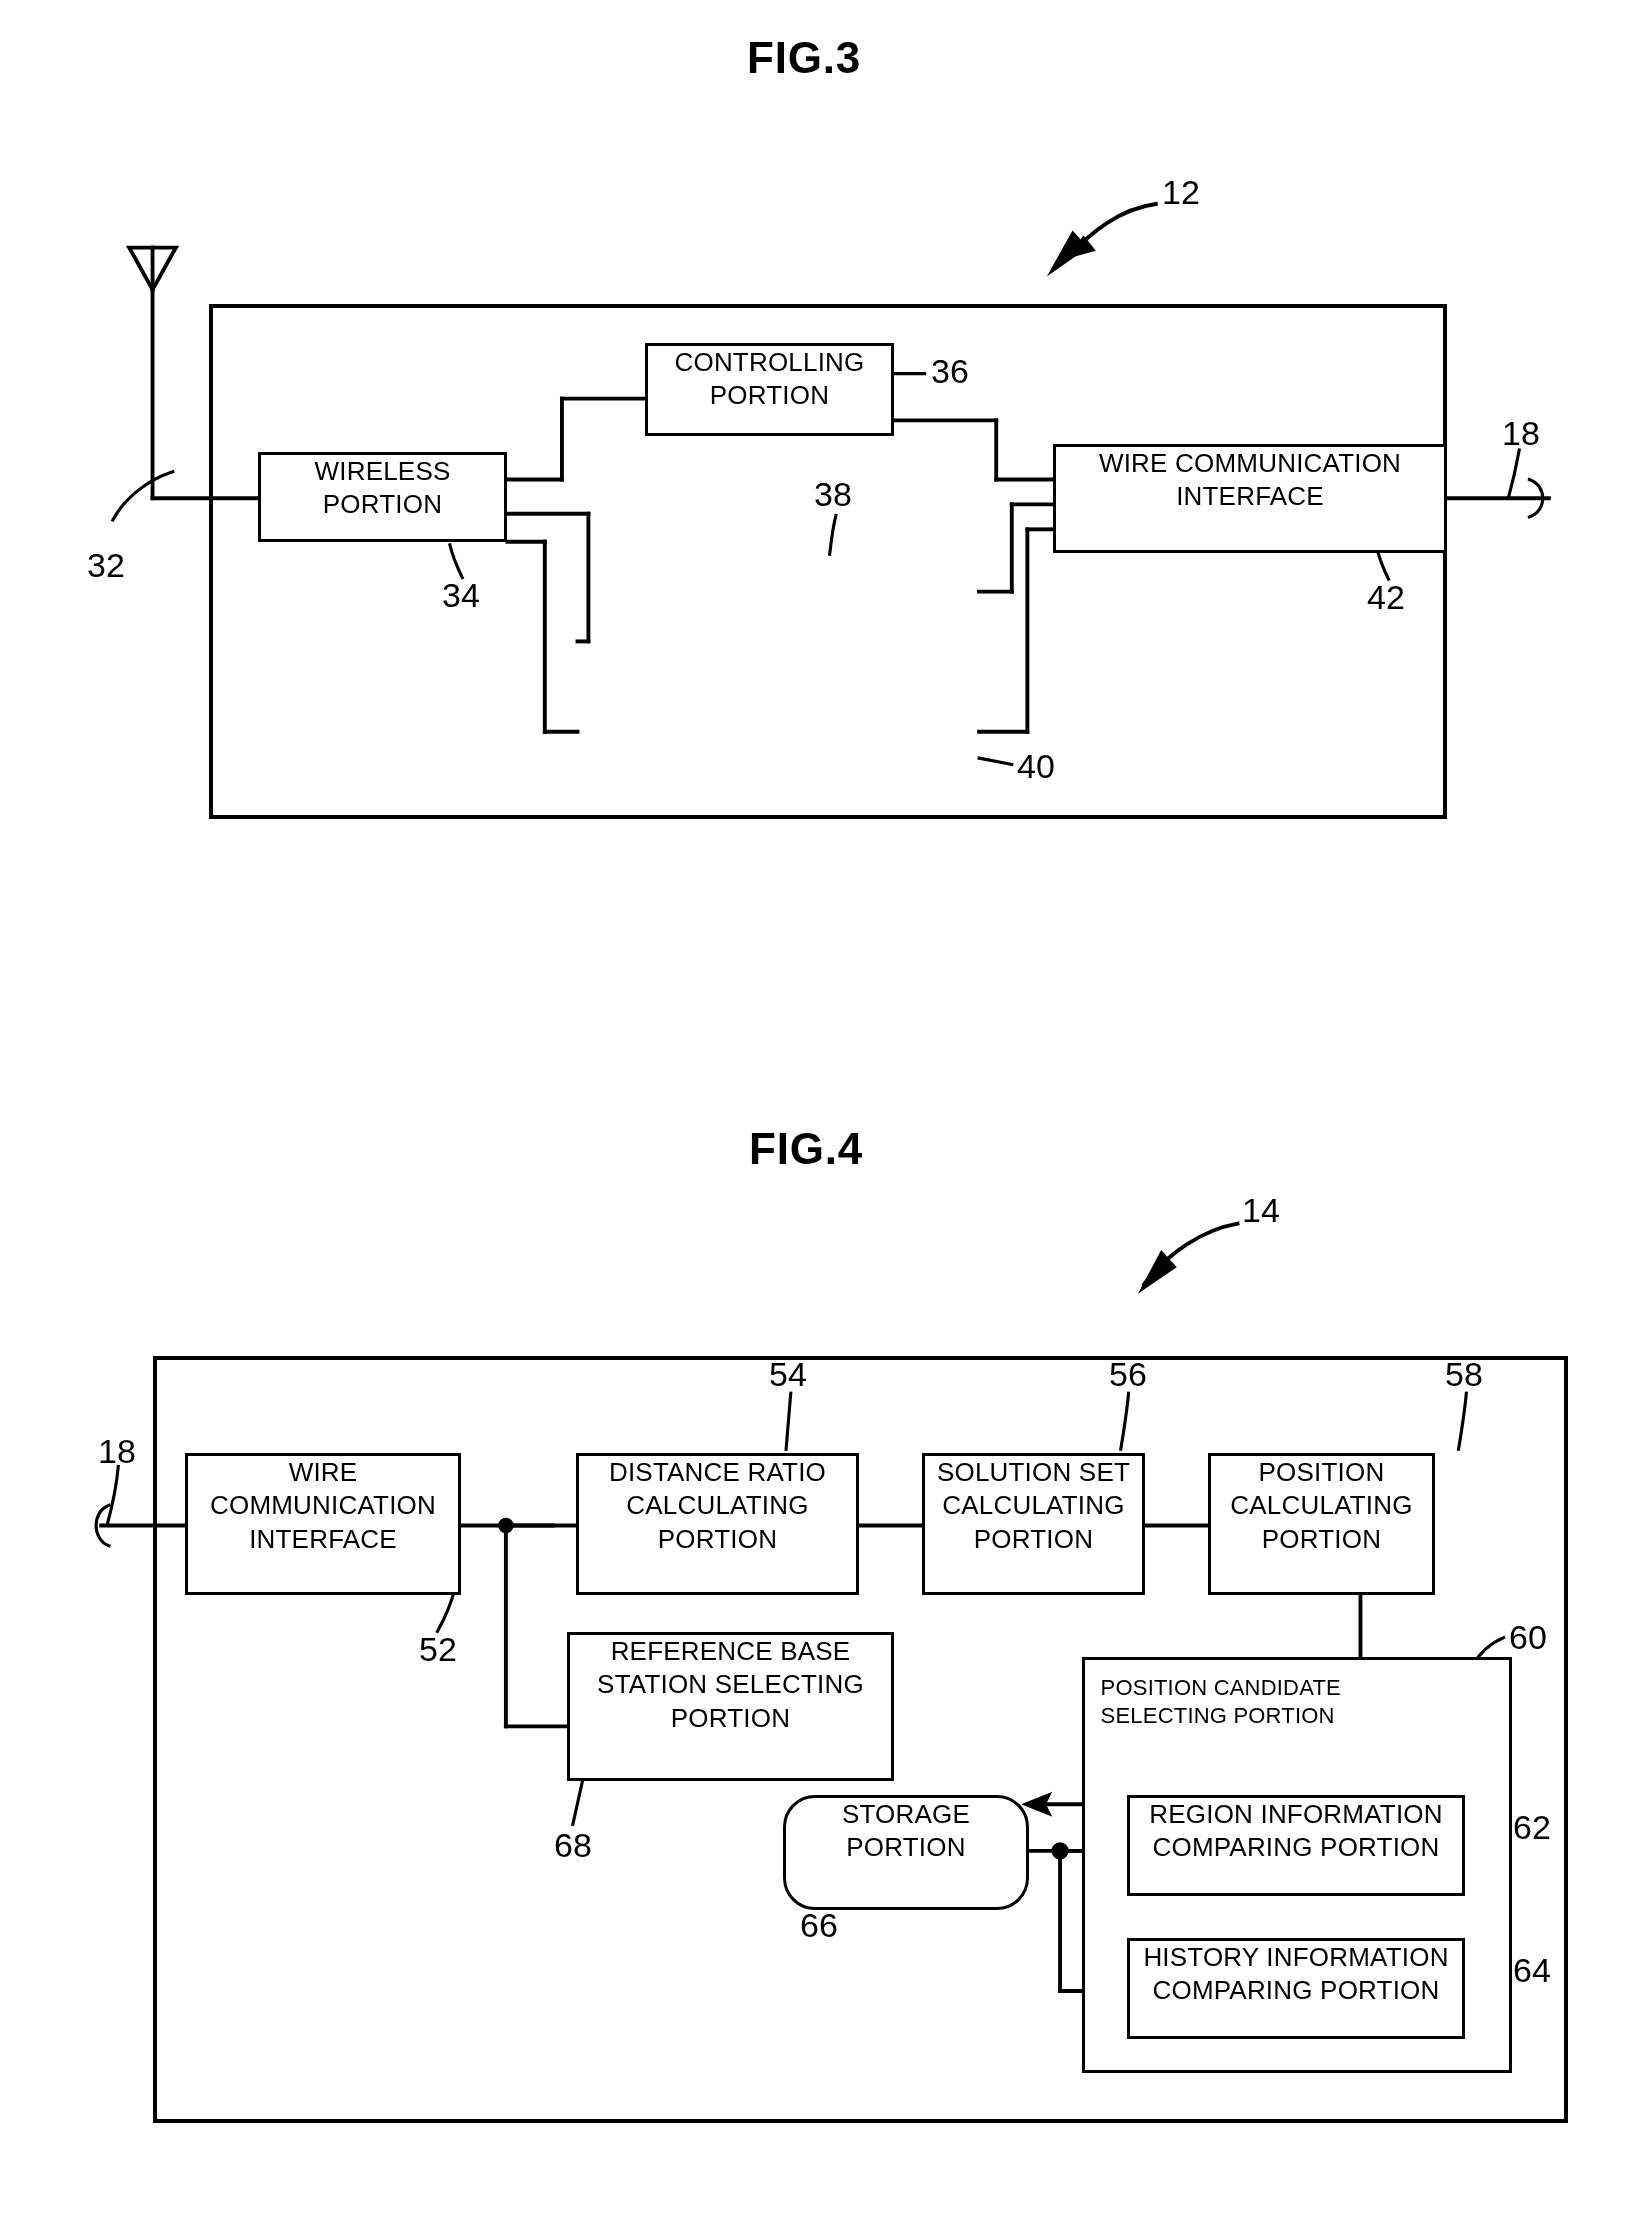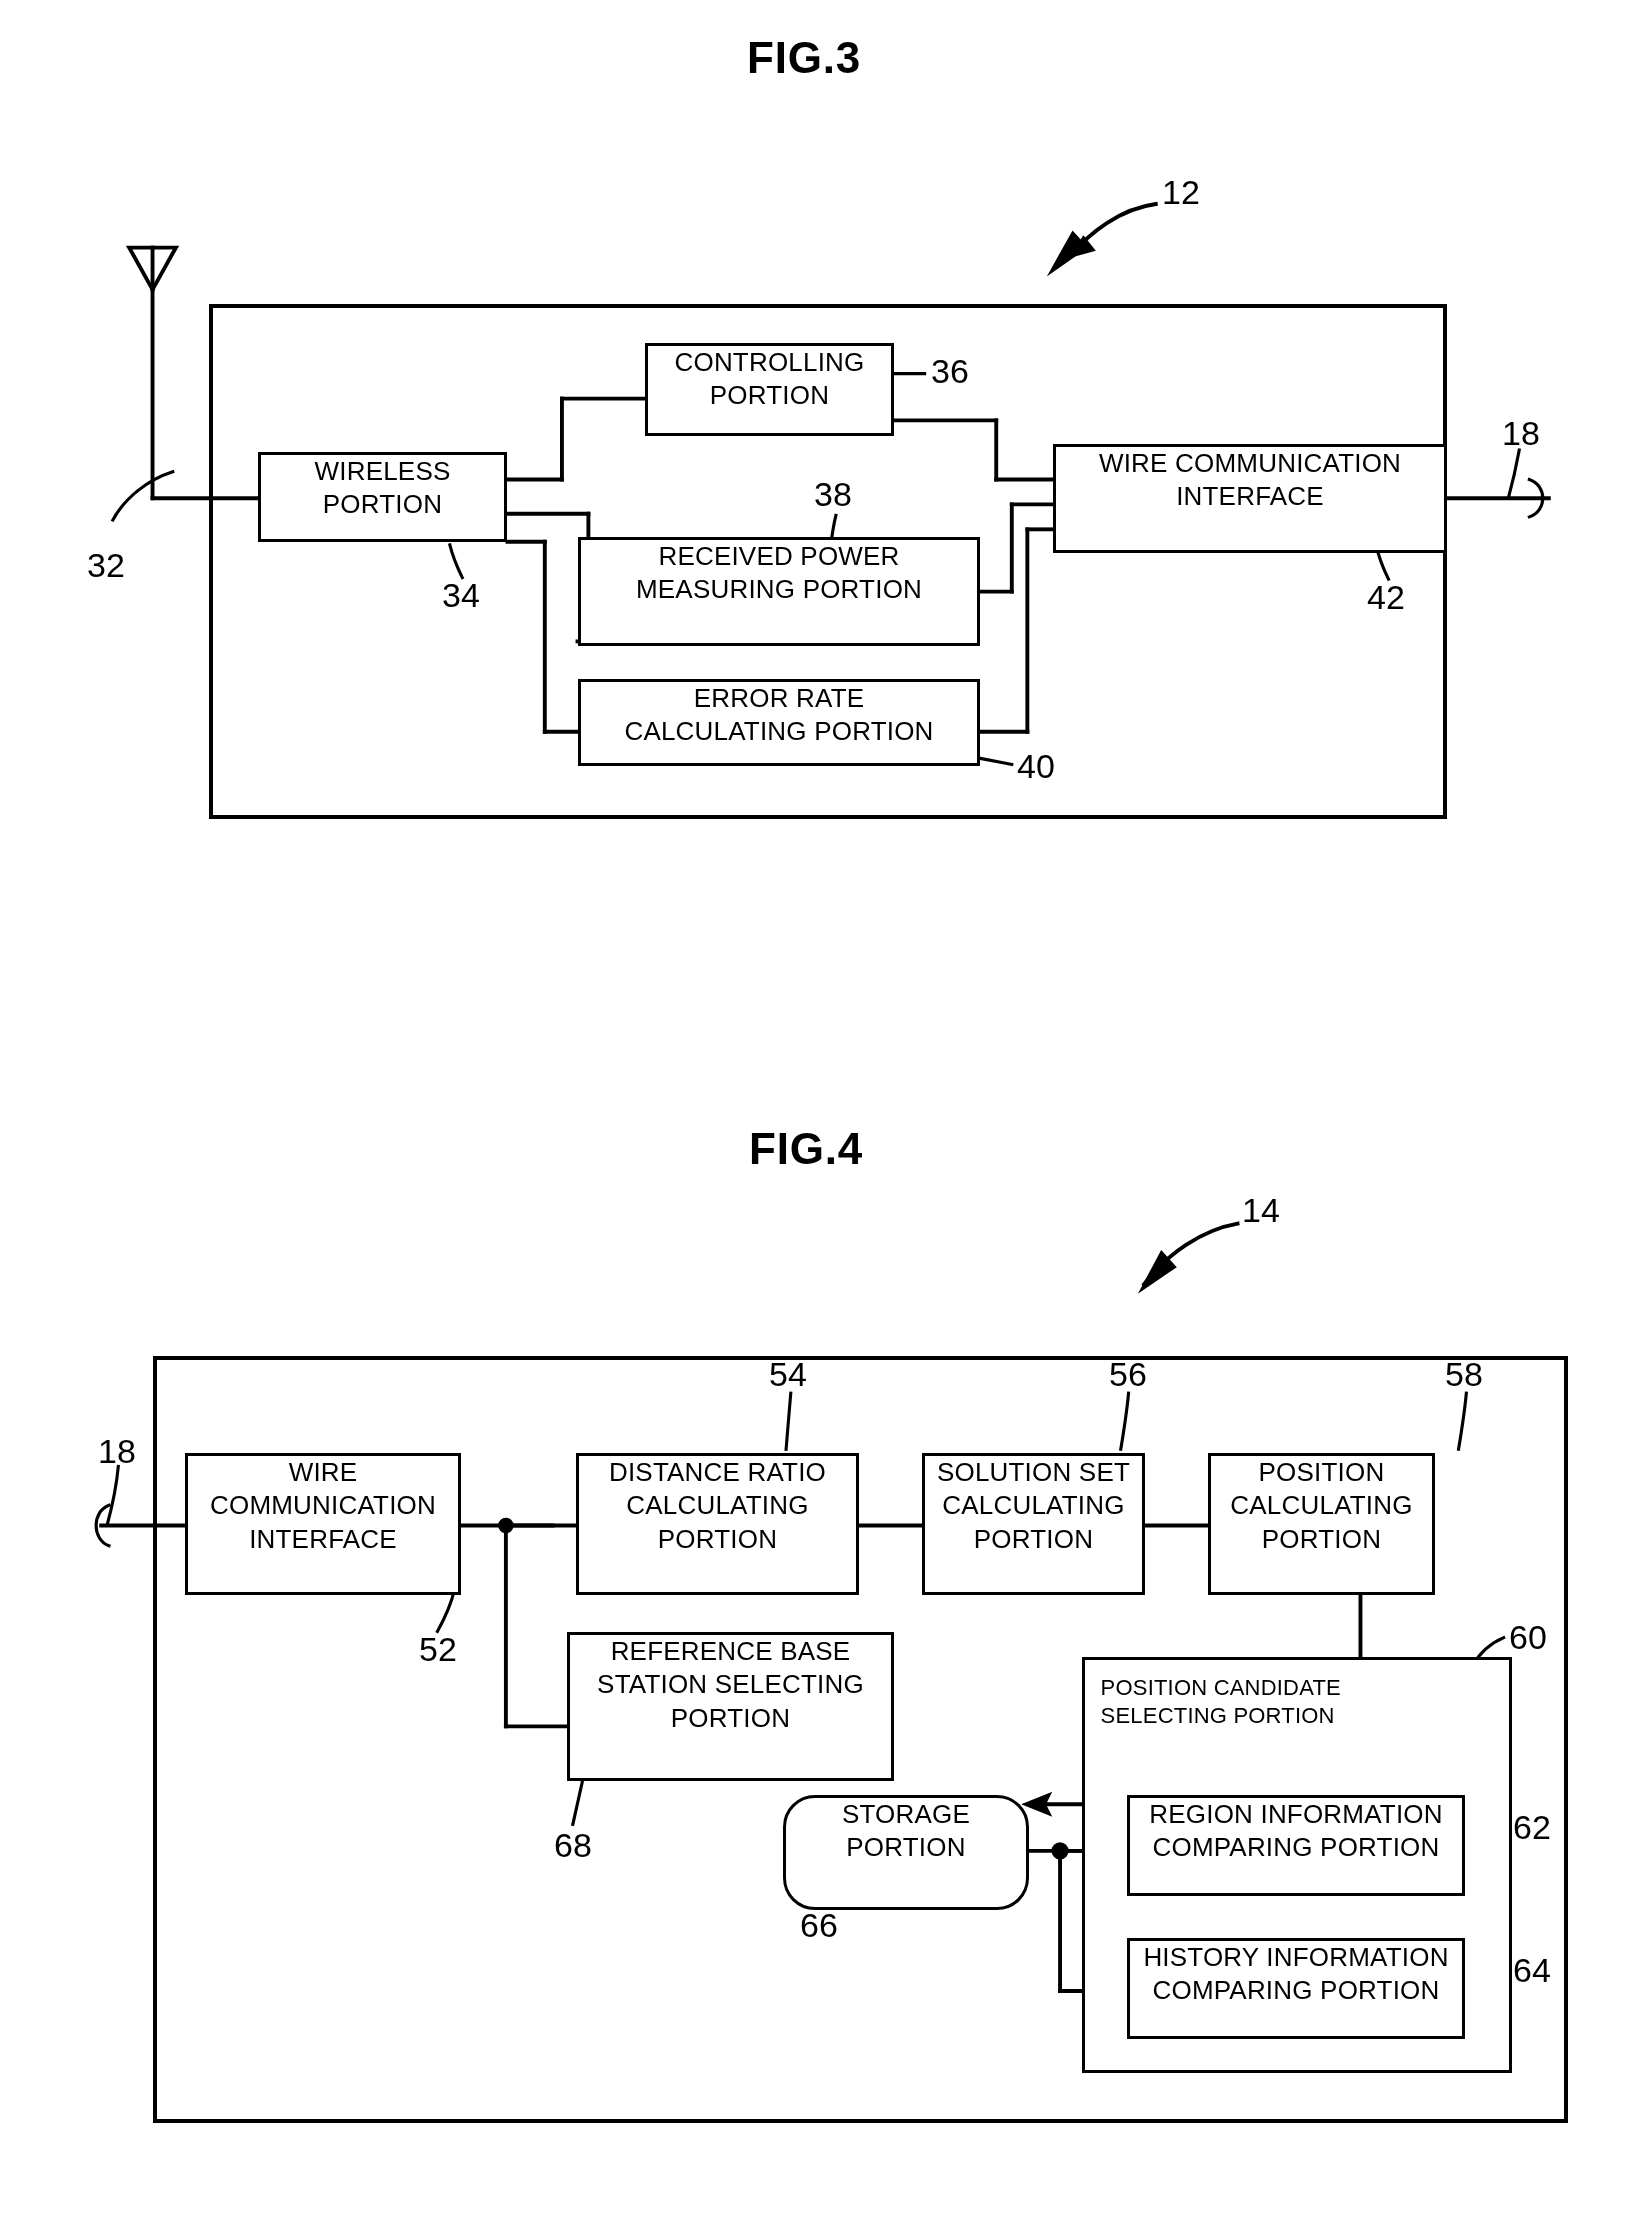--- a/index.html
+++ b/index.html
@@ -210,33 +210,21 @@
     </span>
   </div>
 
   <div class="box" style="left:645px; top:343px; width:249px; height:93px;">
     <span class="boxtext">
       <span>CONTROLLING</span><br>
       <span>PORTION</span>
     </span>
   </div>
 
-  <div class="box" style="left:578px; top:537px; width:402px; height:109px;">
-    <span class="boxtext">
-      <span>RECEIVED POWER</span><br>
-      <span>MEASURING PORTION</span>
-    </span>
-  </div>
-
-  <div class="box" style="left:578px; top:679px; width:402px; height:87px;">
-    <span class="boxtext">
-      <span>ERROR RATE</span><br>
-      <span>CALCULATING PORTION</span>
-    </span>
-  </div>
+
 
   <div class="box" style="left:1053px; top:444px; width:394px; height:109px;">
     <span class="boxtext">
       <span>WIRE COMMUNICATION</span><br>
       <span>INTERFACE</span>
     </span>
   </div>
 
   <div class="ref" style="left:1162px; top:173px;">12</div>
   <div class="ref" style="left:1502px; top:414px;">18</div>

